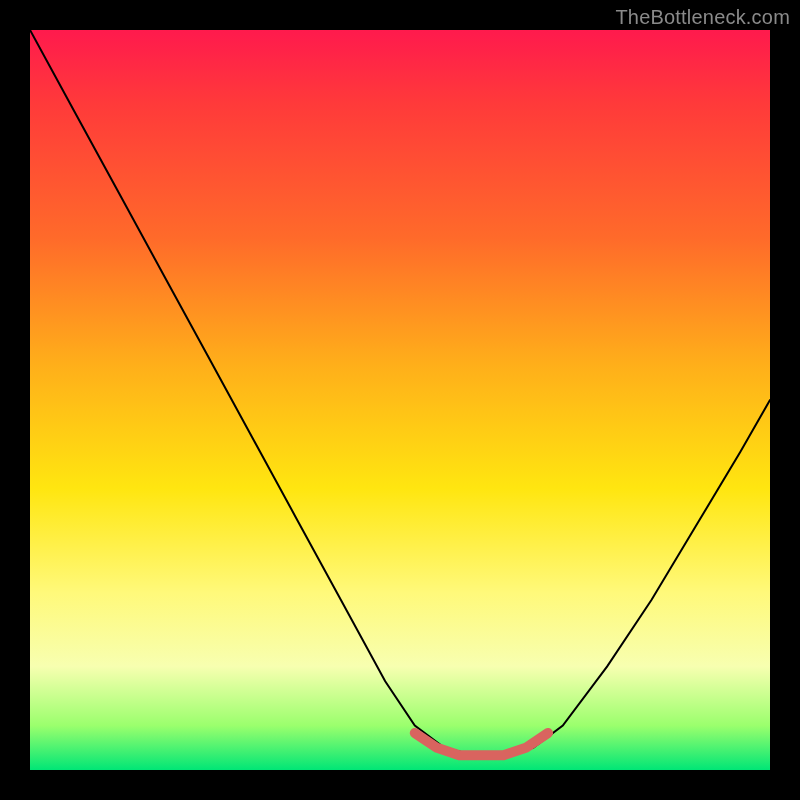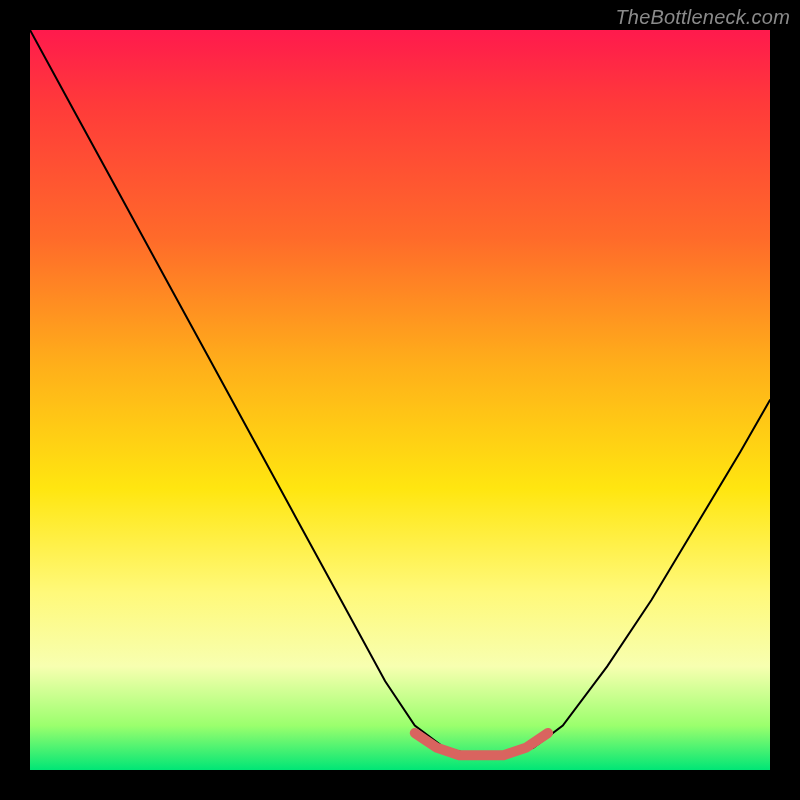--- a/index.html
+++ b/index.html
@@ -11,21 +11,20 @@
     overflow: hidden;
     font-family: Arial, Helvetica, sans-serif;
   }
   .frame {
     position: absolute;
     top: 0;
     left: 0;
     width: 800px;
     height: 800px;
     background: #000;
-    font-style: italic;
   }
   .plot {
     position: absolute;
     top: 30px;
     left: 30px;
     width: 740px;
     height: 740px;
     
     background: linear-gradient(
       to bottom,

